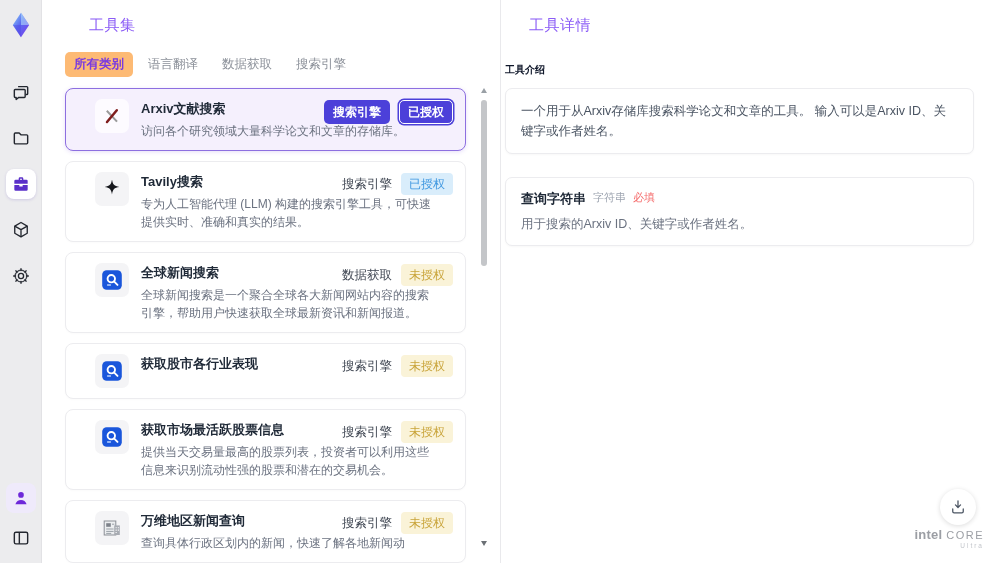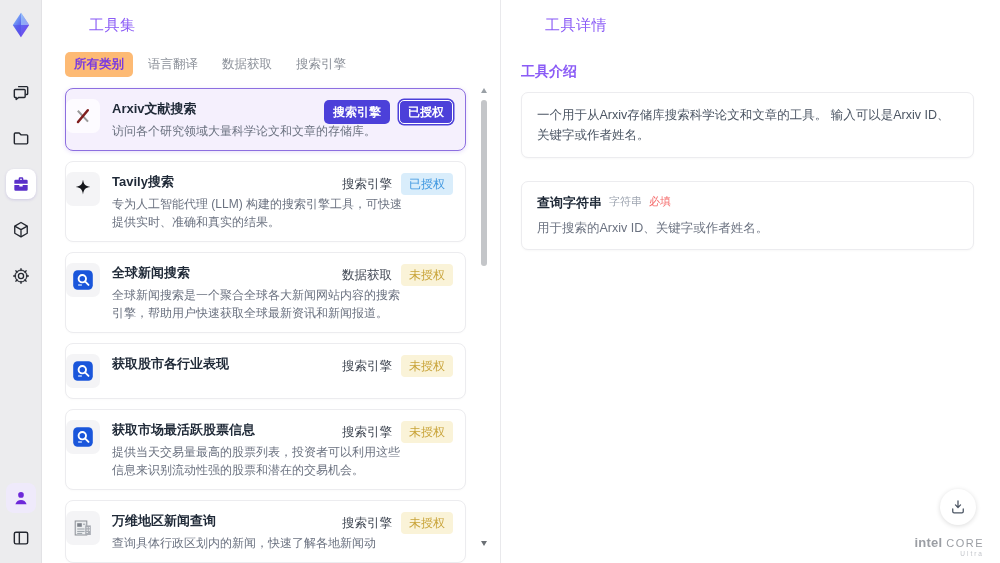--- a/index.html
+++ b/index.html
@@ -39,21 +39,21 @@
   .tabs { display:flex; align-items:center; gap:6px; margin-bottom:11px; }
   .tab {
     font-size:12.5px; color:#8b9099; padding:4px 9px; border-radius:5px;
     cursor:pointer; white-space:nowrap;
   }
   .tab.active { color:#7a3be0; background:#fdba74; font-weight:700; }
 
   .tool-list { display:flex; flex-direction:column; gap:10px; }
 
   .tool-card {
-    position:relative; display:flex; gap:12px; padding:10px 0;
+    position:relative; display:flex; gap:12px; padding:10px 29px;
     background:#fff; border:1px solid #ececef; border-radius:8px;
     cursor:pointer; box-shadow:0 1px 2px rgba(0,0,0,.02);
   }
   .tool-card.selected {
     background:#f5f0fd; border:1.5px solid #8d6fe0;
     box-shadow:0 1px 4px rgba(120,80,220,.18);
   }
   .tool-icon {
     flex:0 0 34px; width:34px; height:34px; border-radius:7px;
     background:#f4f4f6; display:flex; align-items:center; justify-content:center;
@@ -91,44 +91,44 @@
   .scroll-arrow.down { bottom:0; border-top:5px solid #6b7075; }
   .scroll-thumb {
     position:absolute; top:12px; left:1px; width:6px; height:166px;
     background:#c4c6c9; border-radius:3px; cursor:pointer;
   }
 
   
   .details-col {
     position:absolute; left:500px; top:0; right:0; bottom:0;
     border-left:1px solid #e9e9ec; background:#fff;
-    padding:16px 26px 0 20px;
+    padding:16px 26px 0 4px;
   }
   .details-col .panel-title { margin-bottom:21px; }
-  .section-heading { font-size:14px; font-weight:700; color:#8b5cf6; margin-bottom:11px;margin-top:28px; }
+  .section-heading { font-size:10px; font-weight:700; color:#0f172a; margin-bottom:11px;margin-top:28px; }
   .detail-box {
     background:#fff; border:1px solid #ececef; border-radius:7px;
     box-shadow:0 1px 2px rgba(0,0,0,.03); padding:12px 15px; margin-bottom:23px;
   }
   .intro-text { font-size:12.5px; color:#4b5563; line-height:1.6; }
   .param-head { display:flex; align-items:flex-start; gap:7px; margin-bottom:8px; }
   .param-name { font-size:13px; font-weight:700; color:#1f2937; }
   .param-type { font-size:11px; color:#9ca3af; }
   .param-required { font-size:11px; color:#f56c6c; }
   .param-desc { font-size:12.5px; color:#6b7280; }
 
   
   .download-fab {
     position:absolute; right:24px; bottom:38px; width:36px; height:36px;
     border-radius:50%; background:#fff; box-shadow:0 1px 5px rgba(0,0,0,.14);
     display:flex; align-items:center; justify-content:center; cursor:pointer;
   }
   .download-fab svg { width:18px; height:18px; }
   .brand {
-    position:absolute; right:16px; bottom:6px; color:#9b9ea4; text-align:right;
+    position:absolute; right:16px; bottom:14px; color:#9b9ea4; text-align:right;
     line-height:1; user-select:none;
   }
   .brand .row { display:flex; align-items:baseline; gap:4px; justify-content:flex-end; }
   .brand .intel { font-size:13px; font-weight:700; letter-spacing:.2px; }
   .brand .core  { font-size:11px; letter-spacing:1.5px; font-weight:400; }
   .brand .ultra { display:block; font-size:6.5px; color:#c3c6cb; letter-spacing:2px; margin-top:2px; }
 </style>
 </head>
 <body>
 

